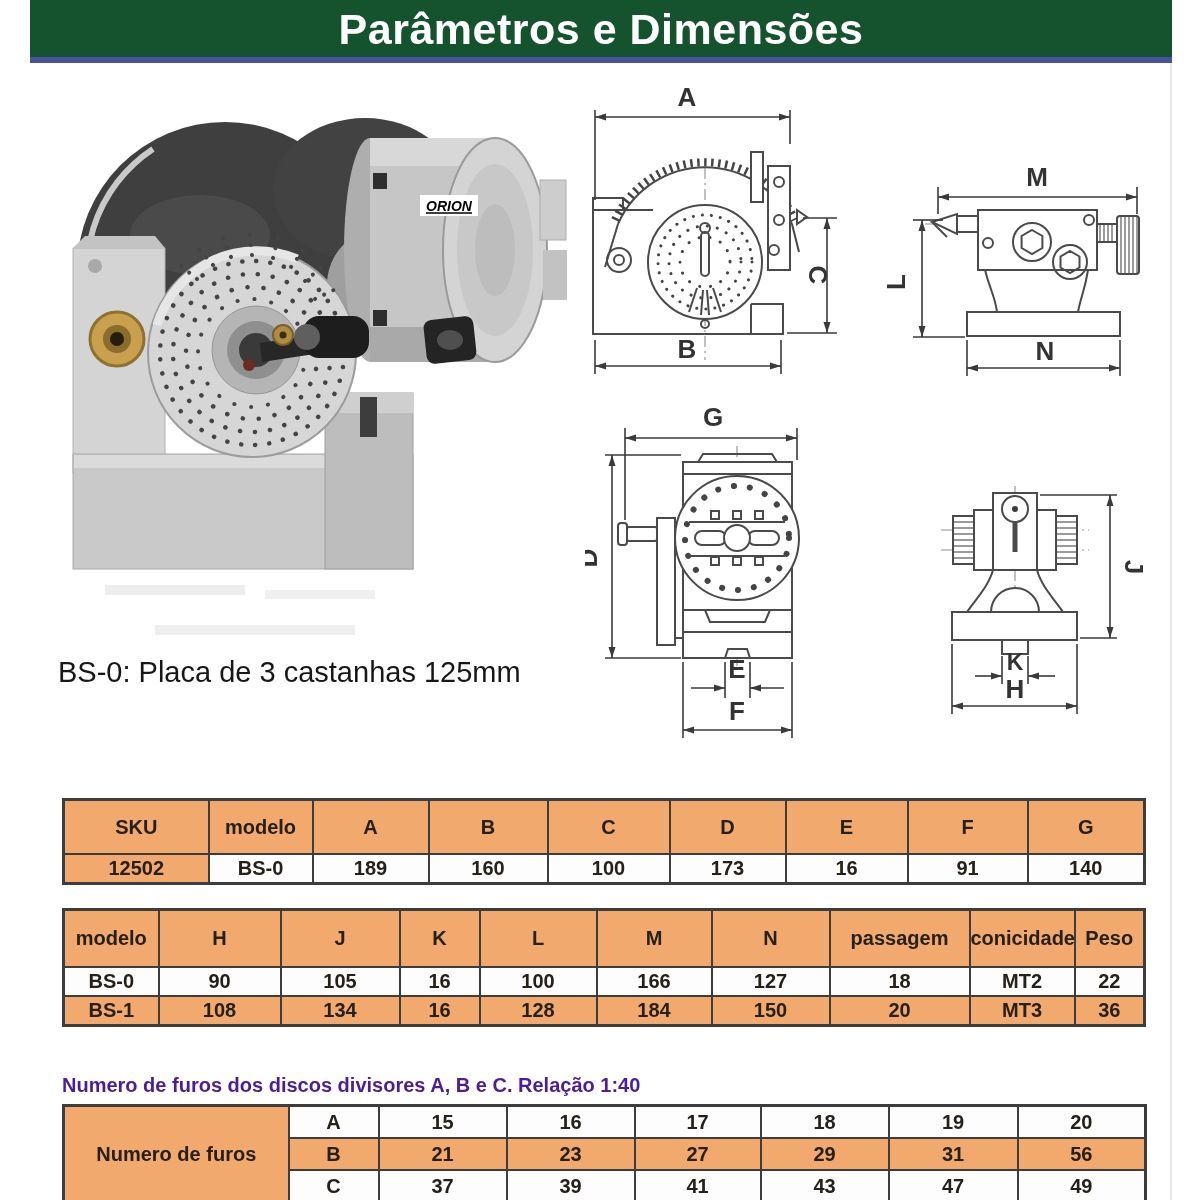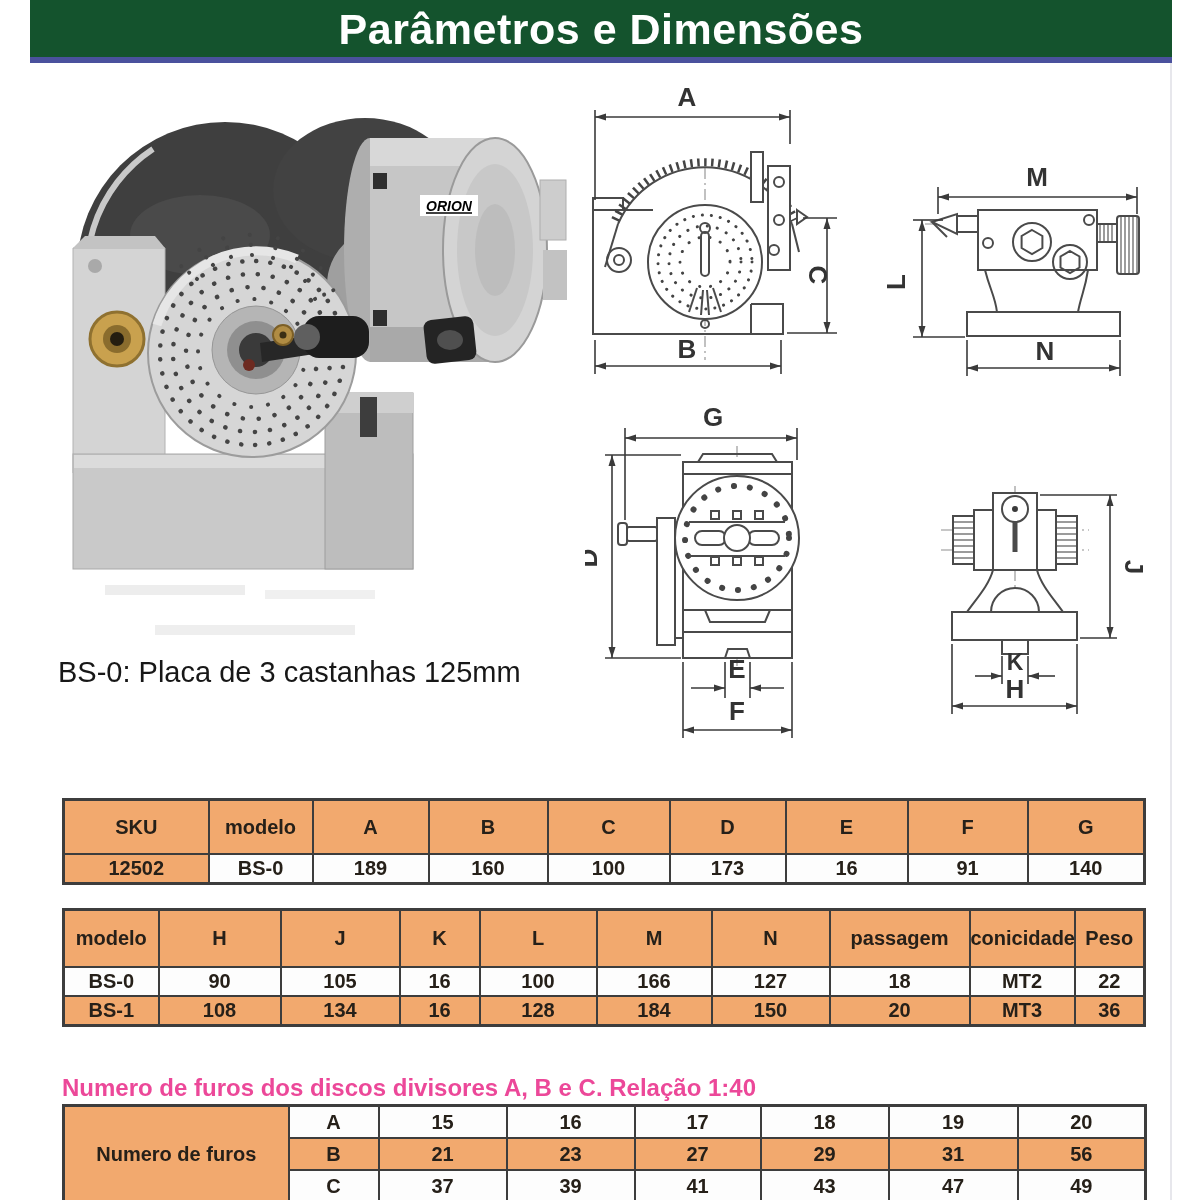--- a/index.html
+++ b/index.html
@@ -33,21 +33,21 @@
   .w  { background:#fdfdfd; }
   tr.hdr1 th { height:52px; }
   tr.hdr2 th { height:55px; }
   tr.data td { height:27px; }
   tr.t3row td { height:30px; }
   th.sku { font-size:27px; }
   th.modelo { font-size:19px; font-weight:600; }
   th.small { font-size:16px; font-weight:600; }
   th.peso { font-size:21px; font-weight:600; }
   td.maroon { color:#65301e; }
-  #caption3 { left:62px; top:1074px; font-size:24px; font-weight:700; color:#ec4899; }
+  #caption3 { left:62px; top:1074px; font-size:20px; font-weight:700; color:#4c1d95; }
   td.rowhead { font-size:20px; font-weight:500; color:#3a2c1d; }
 
   
   svg text.dlab { font-size:26px; font-weight:700; fill:#333333; }
   svg text.dlab-sm { font-size:23px; font-weight:700; fill:#333333; }
   .tl { stroke:#4a4a4a; stroke-width:2; fill:none; }
   .tf { stroke:#4a4a4a; stroke-width:2; fill:#ffffff; }
   .dim { stroke:#3a3a3a; stroke-width:1.6; fill:none; }
   .arr { fill:#3a3a3a; stroke:none; }
   .cl  { stroke:#8f8f8f; stroke-width:1.1; stroke-dasharray:11 4 2 4; fill:none; }

